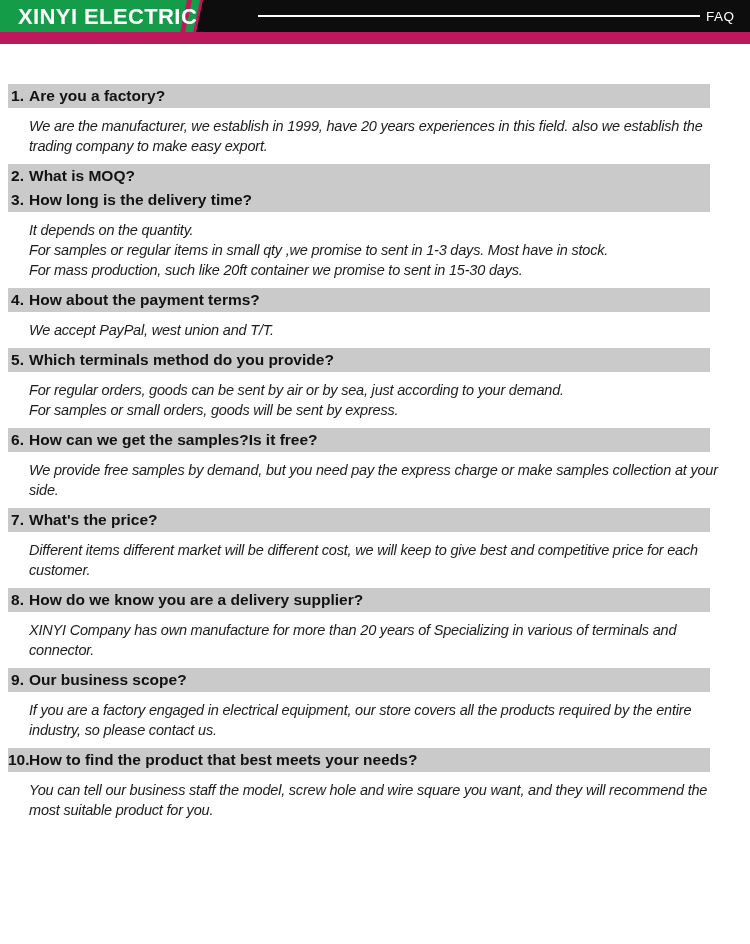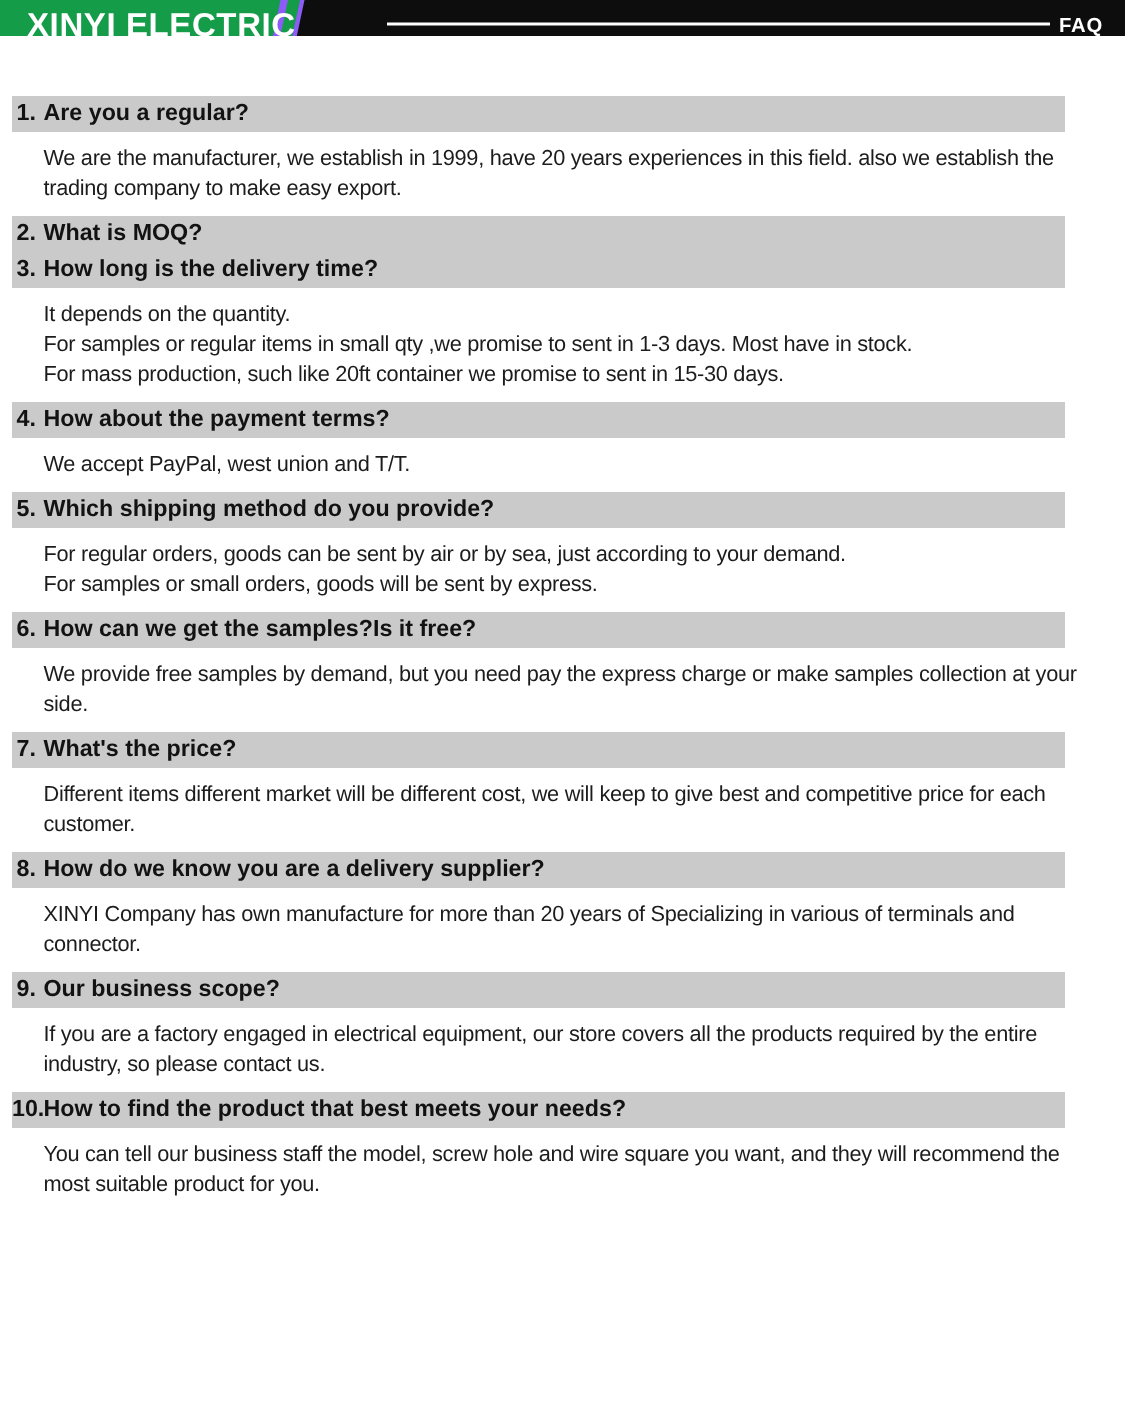--- a/index.html
+++ b/index.html
@@ -7,60 +7,60 @@
     --black:#0d0d0d;
     --bar-gray:#cacaca;
     --text:#1c1c1c;
   }
   html,body{margin:0;padding:0;}
   body{
     width:750px;height:944px;background:#ffffff;position:relative;
     font-family:"Liberation Sans", sans-serif;overflow:hidden;
   }
   
-  .hdr{position:relative;height:24px;overflow:hidden;background:#8b5cf6;}
+  .hdr{position:relative;height:44px;overflow:hidden;background:#be185d;}
   .hdr .green-box{position:absolute;top:0;left:-20px;width:207px;height:32px;
     background:var(--green);transform:skewX(-12deg);transform-origin:top;}
   .hdr .green-slash{position:absolute;top:0;left:192px;width:8px;height:32px;
     background:var(--green);transform:skewX(-12deg);transform-origin:top;}
   .hdr .black-bar{position:absolute;top:0;left:203px;width:560px;height:32px;
     background:var(--black);transform:skewX(-12deg);transform-origin:top;}
   .brand-text{position:absolute;z-index:2;left:18px;top:0;height:32px;line-height:33px;
     color:#fff;font-weight:bold;font-size:22px;letter-spacing:.4px;white-space:nowrap;}
   .hdr-rule{position:absolute;z-index:2;left:258px;top:15px;width:442px;height:2px;background:#fff;}
   .faq-label{position:absolute;z-index:2;left:706px;top:0;height:32px;line-height:33px;
-    color:#fff;font-size:13.5px;font-weight:700;letter-spacing:.5px;}
+    color:#fff;font-size:13.5px;font-weight:400;letter-spacing:.5px;}
   
   main{margin-top:40px;}
   .faq-bar{margin-left:8px;width:702px;height:24px;background:var(--bar-gray);
     display:flex;align-items:center;font-weight:bold;font-size:15.5px;color:#121212;}
   .faq-num{width:16px;text-align:right;flex:none;}
   .faq-q{margin-left:5px;white-space:nowrap;}
   .faq-answers{margin:8px 0;padding-left:29px;padding-right:30px;
-    font-size:14.5px;letter-spacing:-0.2px;color:var(--text);}
+    font-size:14.5px;letter-spacing:-0.2px;color:var(--text);font-style:italic;}
   .faq-answers p{margin:0;line-height:20px;}
 </style>
 </head>
 <body>
 
 <header class="hdr">
   <div class="green-box"></div>
   <div class="green-slash"></div>
   <div class="black-bar"></div>
   <span class="brand-text">XINYI ELECTRIC</span>
   <div class="hdr-rule"></div>
   <span class="faq-label">FAQ</span>
 </header>
 
 <main>
 
     <div class="faq-item">
       <div class="faq-bar">
         <span class="faq-num">1.</span>
-        <span class="faq-q">Are you a regular?</span>
+        <span class="faq-q">Are you a factory?</span>
       </div>
       <div class="faq-answers">
         <p>We are the manufacturer, we establish in 1999, have 20 years experiences in this field. also we establish the trading company to make easy export.</p>
       </div>
     </div>
 
     <div class="faq-item">
       <div class="faq-bar">
         <span class="faq-num">2.</span>
         <span class="faq-q">What is MOQ?</span>
@@ -85,21 +85,21 @@
         <span class="faq-q">How about the payment terms?</span>
       </div>
       <div class="faq-answers">
         <p>We accept PayPal, west union and T/T.</p>
       </div>
     </div>
 
     <div class="faq-item">
       <div class="faq-bar">
         <span class="faq-num">5.</span>
-        <span class="faq-q">Which shipping method do you provide?</span>
+        <span class="faq-q">Which terminals method do you provide?</span>
       </div>
       <div class="faq-answers">
         <p>For regular orders, goods can be sent by air or by sea, just according to your demand.</p>
         <p>For samples or small orders, goods will be sent by express.</p>
       </div>
     </div>
 
     <div class="faq-item">
       <div class="faq-bar">
         <span class="faq-num">6.</span>

